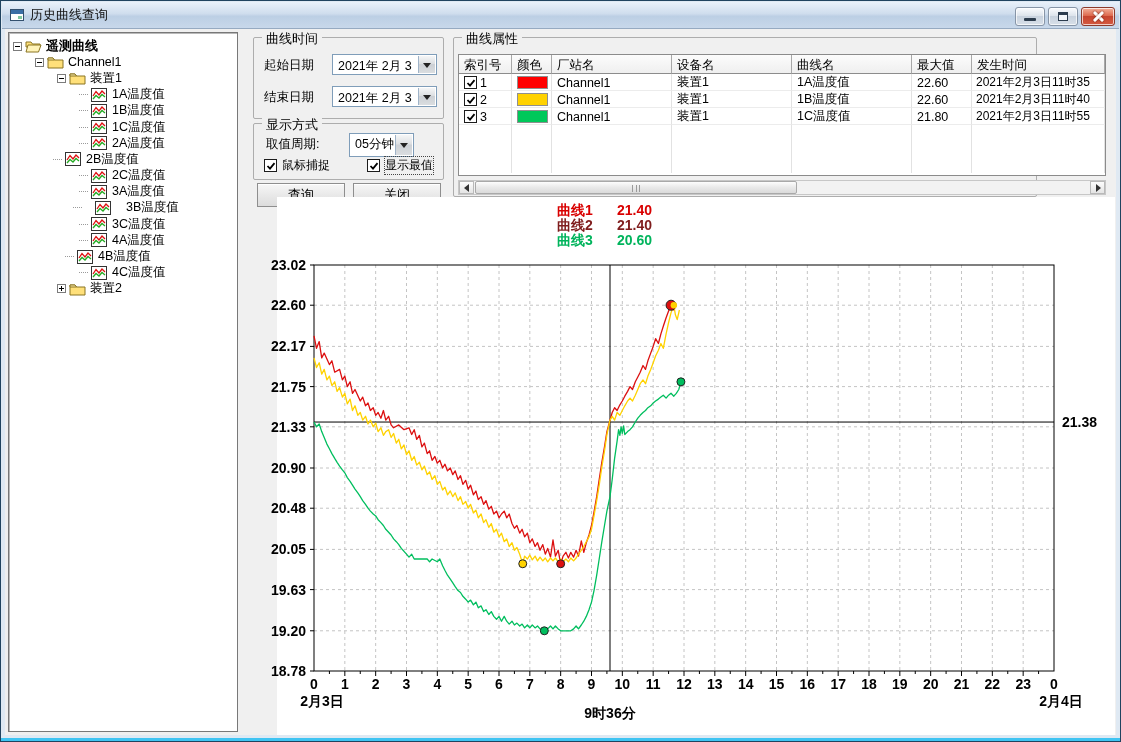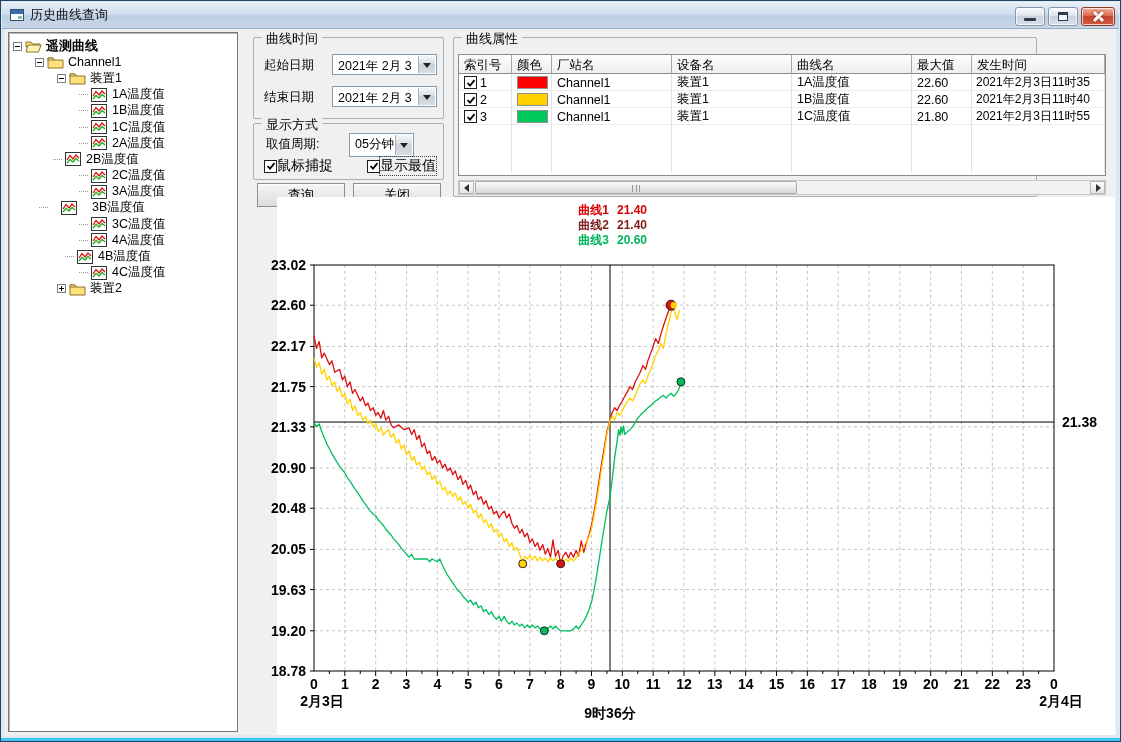--- a/index.html
+++ b/index.html
@@ -38,21 +38,21 @@
   .group-label{position:absolute;top:-8px;left:8px;background:#f0f0f0;padding:0 4px;font-size:13px;color:#000;}
   .frow-label{position:absolute;font-size:12.5px;color:#000;}
   .combo{position:absolute;height:21px;background:#fff;border:1px solid #7f9db9;font-size:12.5px;}
   .combo-value{position:absolute;left:5px;top:3px;white-space:nowrap;}
   .combo-btn{position:absolute;top:1px;right:1px;bottom:1px;width:17px;
     background:linear-gradient(#f5f6f7,#dcdfe2 45%,#ccd0d5 50%,#dadde0);border-left:1px solid #9fb3c8;}
   .tri-down{position:absolute;left:50%;top:50%;margin:-2px 0 0 -4px;width:0;height:0;
     border-left:4px solid transparent;border-right:4px solid transparent;border-top:5px solid #222;}
   .cb{width:13px;height:13px;background:#fff;border:1px solid #1c1c1c;display:inline-flex;align-items:center;justify-content:center;flex:0 0 auto;}
   .cb svg{display:block;}
-  .cb-label{font-size:14px;}
+  .cb-label{font-size:12px;margin-left:5px;}
   .focus-dotted{outline:1px dotted #444;}
   .push-btn{position:absolute;width:88px;height:24px;background:linear-gradient(#f7f7f7,#e9e9e9 50%,#dcdcdc);
     border:1px solid #8e8e8e;box-shadow:inset 0 1px 0 #fff;font-size:13px;color:#000;
     display:flex;align-items:center;justify-content:center;}
   
   .props-table{position:absolute;left:4px;top:16px;width:648px;height:122px;background:#fff;
     border:1px solid #8b8b8b;display:grid;grid-template-columns:53px 40px 120px 120px 120px 60px 133px;
     grid-auto-rows:min-content;font-size:12.5px;}
   .th{height:19px;background:linear-gradient(#fcfcfc,#efefef);border-right:1px solid #a8a8a8;border-bottom:1px solid #8c8c8c;
     padding:2px 4px 0 5px;font-size:12.5px;white-space:nowrap;overflow:hidden;}
@@ -68,21 +68,21 @@
   .hs-arrow .tri-l{position:absolute;left:50%;top:50%;margin:-4px 0 0 -3px;width:0;height:0;
     border-top:4px solid transparent;border-bottom:4px solid transparent;border-right:5px solid #333;}
   .hs-arrow .tri-r{position:absolute;left:50%;top:50%;margin:-4px 0 0 -2px;width:0;height:0;
     border-top:4px solid transparent;border-bottom:4px solid transparent;border-left:5px solid #333;}
   .hs-thumb{position:absolute;left:16px;top:0;width:322px;height:13px;
     background:linear-gradient(#fdfdfd,#e9e9e9 50%,#dadada);border:1px solid #a9a9a9;border-radius:2px;}
   .hs-grip{position:absolute;left:50%;top:3px;width:8px;height:7px;margin-left:-4px;
     border-left:1px solid #9a9a9a;border-right:1px solid #9a9a9a;background:linear-gradient(90deg,transparent 3px,#9a9a9a 3px,#9a9a9a 4px,transparent 4px);}
   
   .chart-canvas{position:absolute;left:272px;top:168px;width:838px;height:538px;background:#fff;}
-  .cursor-legend{position:absolute;left:552px;top:174px;font-weight:bold;font-size:12px;text-align:right;}
+  .cursor-legend{position:absolute;left:552px;top:174px;font-weight:bold;font-size:14px;}
   .cl-row{display:flex;height:15px;line-height:15px;}
   .cl-name{width:52px;}
   .cl-val{margin-left:8px;}
   svg.chart-overlay{position:absolute;left:0;top:0;width:1121px;height:742px;pointer-events:none;}
 </style>
 </head>
 <body>
 
 <div class="window">
   <div class="titlebar">
@@ -204,21 +204,21 @@
           <span class="stub"></span>
           <span class="ticon">
             <svg width="16" height="14" viewBox="0 0 16 14">
               <rect x="0.5" y="0.5" width="15" height="13" fill="#fff" stroke="#333"></rect>
               <polyline points="2,8 5,3.5 8,7 11,3 14,6" fill="none" stroke="#d11" stroke-width="1.3"></polyline>
               <polyline points="2,11 5,7.5 8,10 11,6.5 14,9" fill="none" stroke="#2a2" stroke-width="1.3"></polyline>
             </svg>
           </span>
           <span class="lbl">3A温度值</span>
         </div>
-        <div class="tree-row" style="padding-left: 30px; gap: 10px;">
+        <div class="tree-row" style="padding-left: 64px; gap: 10px;">
           <span class="stub"></span>
           <span class="ticon">
             <svg width="16" height="14" viewBox="0 0 16 14">
               <rect x="0.5" y="0.5" width="15" height="13" fill="#fff" stroke="#333"></rect>
               <polyline points="2,8 5,3.5 8,7 11,3 14,6" fill="none" stroke="#d11" stroke-width="1.3"></polyline>
               <polyline points="2,11 5,7.5 8,10 11,6.5 14,9" fill="none" stroke="#2a2" stroke-width="1.3"></polyline>
             </svg>
           </span>
           <span class="lbl">3B温度值</span>
         </div>

